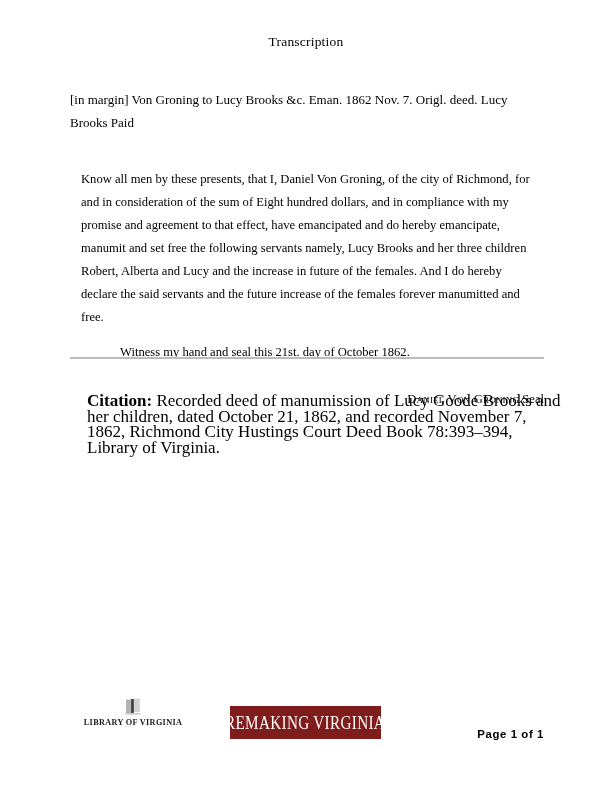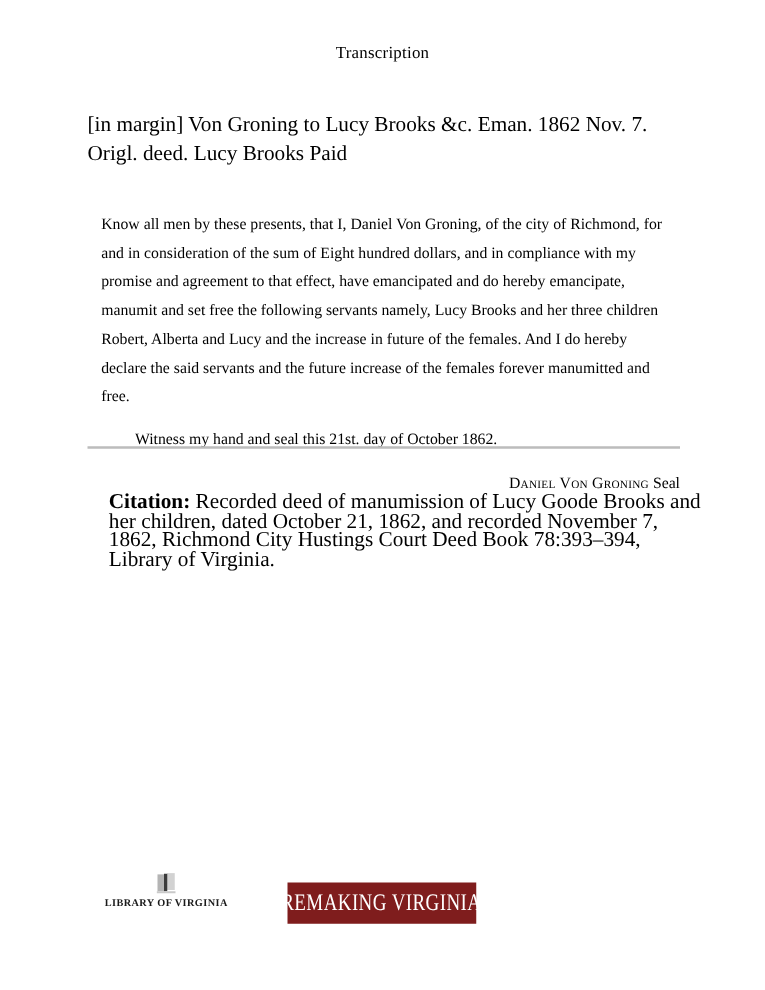--- a/index.html
+++ b/index.html
@@ -37,34 +37,34 @@
 
   
   .content {
     position: absolute;
     left: 70px;
     top: 88px;
     width: 474px;
   }
 
   .margin-note {
-    font-size: 17px;
+    font-size: 13px;
     line-height: 23px;
     margin: 0;
   }
 
   .body-block {
     margin: 11px;
     padding-top: 23px;
     font-size: 12.6px;
     line-height: 23px;
   }
 
   .witness-line {
-    margin: 0;
+    margin: 12px;
     font-size: 12.6px;
     line-height: 23px;
     text-indent: 38px;
   }
 
   .signature-line {
     margin: 0;
     padding-top: 12px;
     font-size: 12.6px;
     line-height: 23px;
@@ -201,14 +201,15 @@
       </svg>
       <span class="lov-text">LIBRARY OF VIRGINIA</span>
     </div>
 
   </div>
 
   <div class="rv-banner">
     <span class="rv-banner-text">REMAKING VIRGINIA</span>
   </div>
 
+  <div class="page-number">Page 1 of 1</div>
 
 </div>
 
 </body></html>

